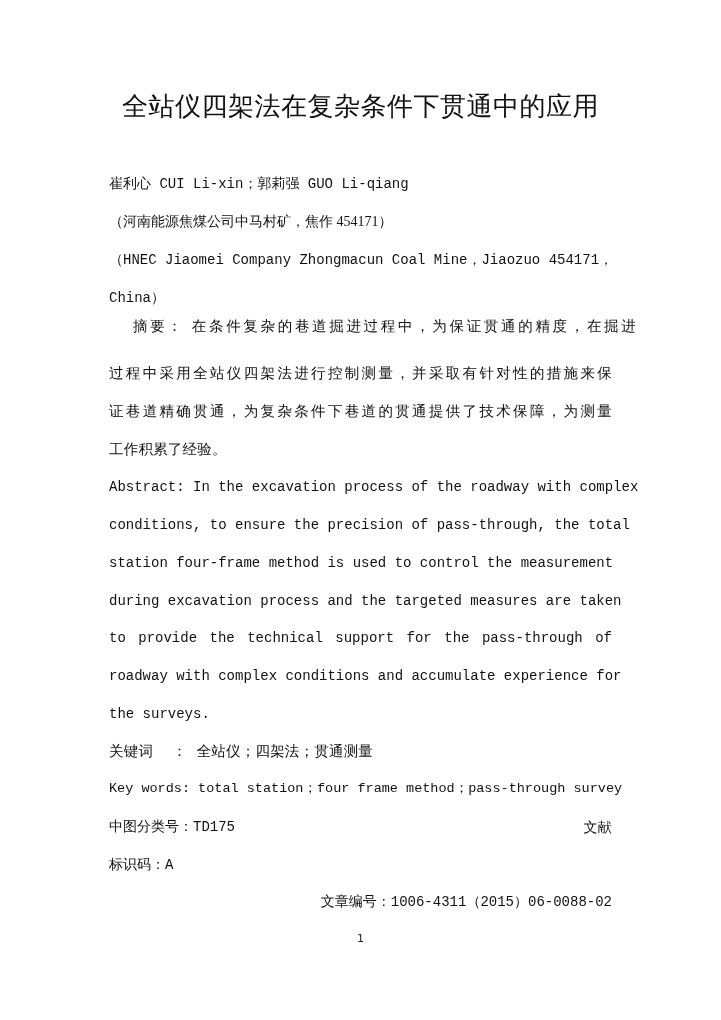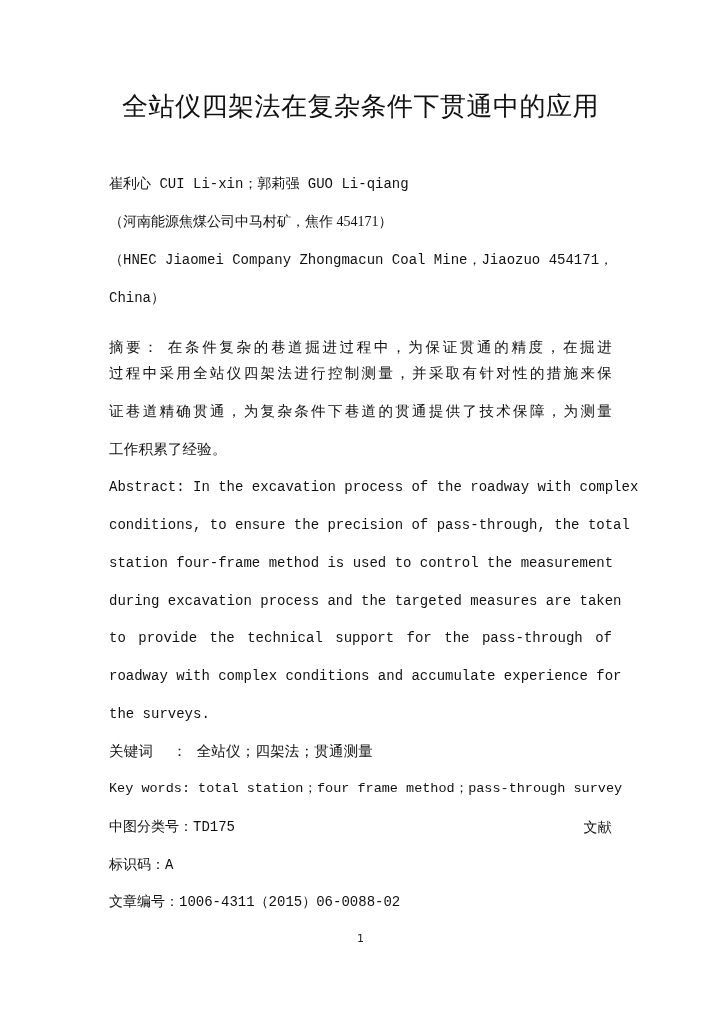--- a/index.html
+++ b/index.html
@@ -78,21 +78,21 @@
 
   <div class="title">全站仪四架法在复杂条件下贯通中的应用</div>
 
   <div class="line mono" style="top:174px;">崔利心 CUI Li-xin；郭莉强 GUO Li-qiang</div>
 
   <div class="line mono" style="top:212px;font-family:Liberation Serif, serif;">（河南能源焦煤公司中马村矿，焦作 454171）</div>
 
   <div class="line mono" style="top:250px;">（HNEC Jiaomei Company Zhongmacun Coal Mine，Jiaozuo 454171，</div>
   <div class="line mono" style="top:288px;">China）</div>
 
-  <div class="line cjk justify" style="top:337px;">摘要：  在条件复杂的巷道掘进过程中，为保证贯通的精度，在掘进</div>
+  <div class="line cjk justify" style="top:316px;margin-left:24px;">摘要：  在条件复杂的巷道掘进过程中，为保证贯通的精度，在掘进</div>
   <div class="line cjk justify" style="top:363px;">过程中采用全站仪四架法进行控制测量，并采取有针对性的措施来保</div>
   <div class="line cjk justify" style="top:401px;">证巷道精确贯通，为复杂条件下巷道的贯通提供了技术保障，为测量</div>
   <div class="line cjk" style="top:439px;">工作积累了经验。</div>
 
   <div class="line mono justify" style="top:477px;">Abstract: In the excavation process of the roadway with complex</div>
   <div class="line mono justify" style="top:515px;">conditions, to ensure the precision of pass-through, the total</div>
   <div class="line mono justify" style="top:553px;">station four-frame method is used to control the measurement</div>
   <div class="line mono justify" style="top:591px;">during excavation process and the targeted measures are taken</div>
   <div class="line mono justify" style="top:628px;">to provide the technical support for the pass-through of</div>
   <div class="line mono justify" style="top:666px;">roadway with complex conditions and accumulate experience for</div>
@@ -100,16 +100,16 @@
 
   <div class="line cjk" style="top:741px; white-space:pre;">关键词    ：  全站仪；四架法；贯通测量</div>
   <div class="line mono justify" style="top:779px; font-size:13.5px;">Key words: total station；four frame method；pass-through survey</div>
 
   <div class="line mono" style="top:817px;">
     <span>中图分类号：TD175</span>
     <span class="right cjk">文献</span>
   </div>
   <div class="line mono" style="top:855px;">标识码：A</div>
 
-  <div class="line mono" style="top:892px;">文章编号：1006-4311（2015）06-0088-02</div>
+  <div class="line mono" style="top:892px;text-align:right;">文章编号：1006-4311（2015）06-0088-02</div>
 
   <div class="page-number">1</div>
 </div>
 
 </body></html>

